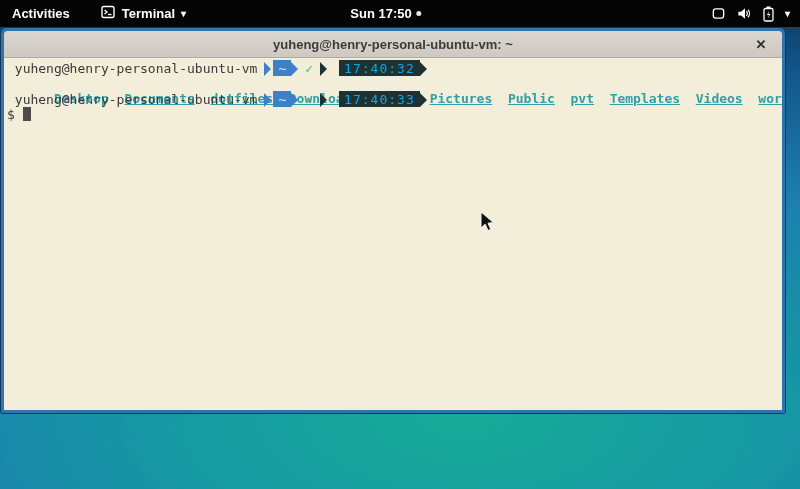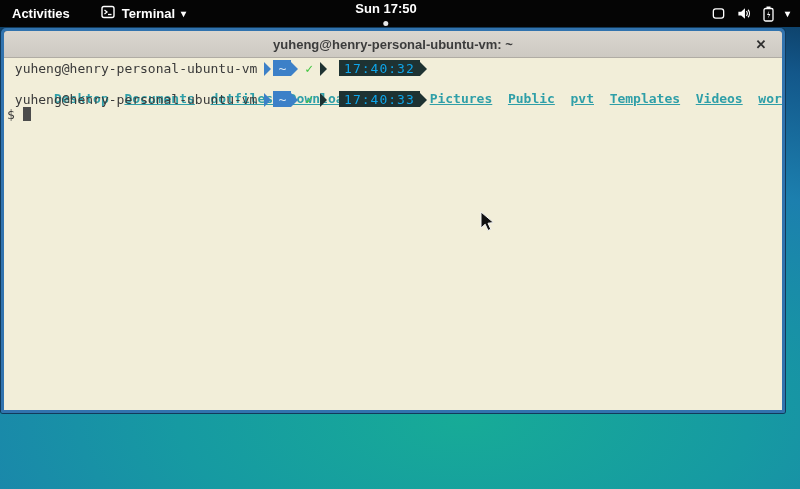--- a/index.html
+++ b/index.html
@@ -14,21 +14,21 @@
   .topbar{
     position:absolute;left:0;top:0;width:800px;height:27px;
     background:var(--topbar-bg,#050505);color:#fff;
     display:flex;align-items:center;font-size:13px;font-weight:bold;z-index:30;
   }
   .tb-activities{padding:0 12px;height:100%;display:flex;align-items:center;cursor:pointer;}
   .tb-appmenu{display:flex;align-items:center;gap:6px;margin-left:10px;height:100%;padding:16px 8px;cursor:pointer;}
   .tb-caret{font-size:10px;line-height:1;margin-top:1px;}
   .tb-clock{
     position:absolute;left:50%;transform:translateX(-50%);margin-left:-14px;
-    display:flex;align-items:center;gap:5px;cursor:pointer;flex-direction:column;
+    display:flex;align-items:center;gap:5px;cursor:pointer;
   }
   .notif-dot{width:5px;height:5px;border-radius:50%;background:#e8e8e8;display:inline-block;}
   .tb-status{position:absolute;right:10px;top:0;height:27px;display:flex;align-items:center;gap:10px;cursor:pointer;}
   .tb-status svg{display:block;}
   
   .window{
     position:absolute;left:1px;top:28px;width:784px;height:385px;
     border:3px solid var(--window-border,#3173ae);
     box-shadow:0 0 0 1px #123a5a, inset 0 0 0 1px #123a5a;
     border-radius:5px 5px 2px 2px;

